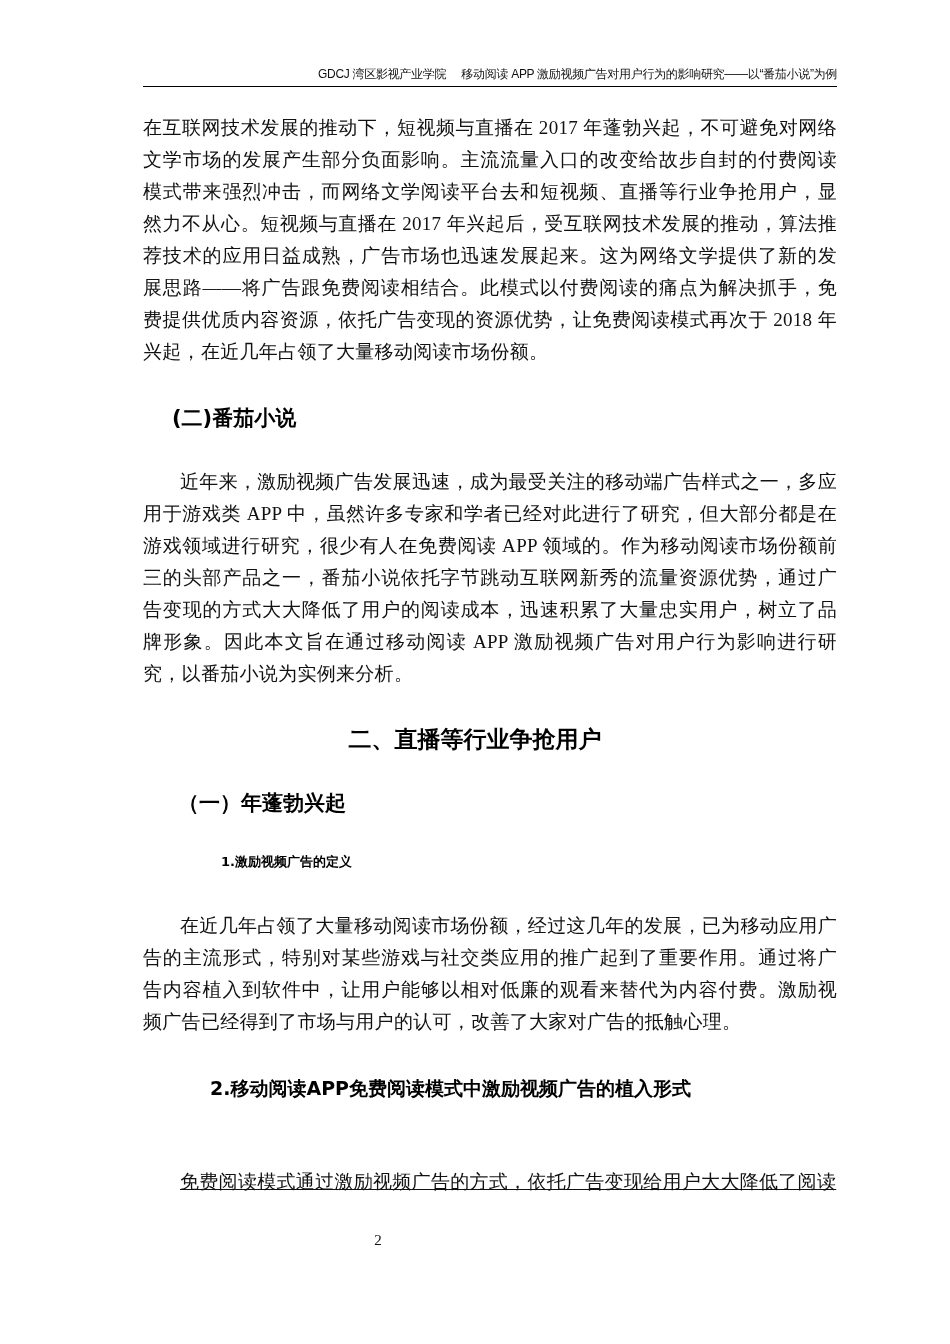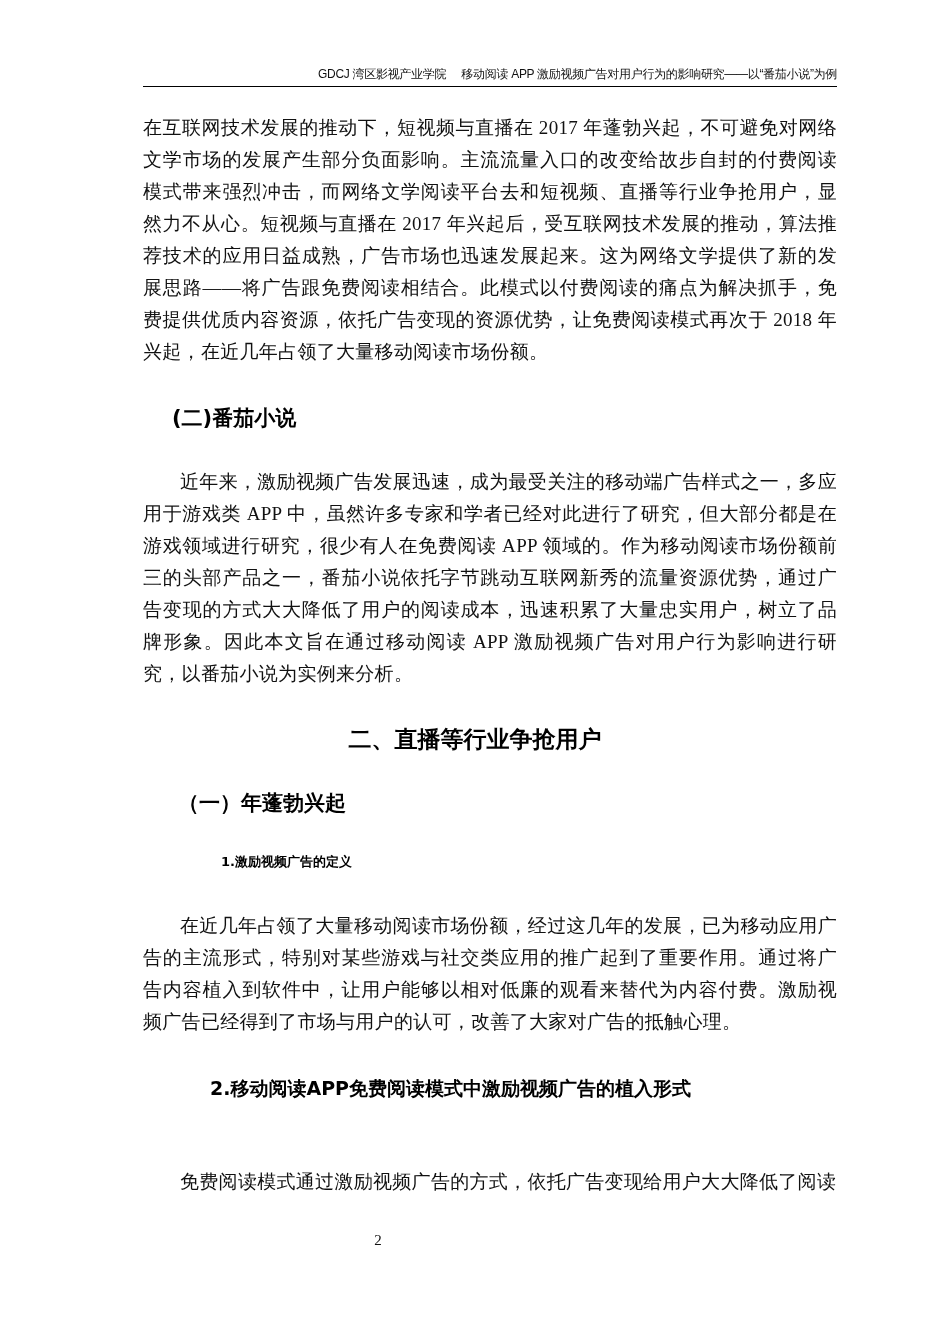--- a/index.html
+++ b/index.html
@@ -7,21 +7,21 @@
          font-family:"Liberation Serif","DejaVu Serif",serif; color:#111; }
   .page-header { position:absolute; left:143px; top:64px; width:694px; height:22px;
          border-bottom:1.5px solid #000; font-family:"Liberation Sans","DejaVu Sans",sans-serif;
          font-size:12px; text-align:right; line-height:20px; letter-spacing:-0.3px; transform-origin:right; }
   .page-header span { white-space:pre; }
   .body-text { position:absolute; left:143px; width:694px; font-size:19px; line-height:32px;
          text-align:justify; text-align-last:left; letter-spacing:0.3px; }
   .p1 { top:112px; }
   .p2 { top:466px; text-indent:37px; }
   .p3 { top:910px; text-indent:37px; }
-  .p4 { top:1166px; text-indent:37px; }
+  .p4 { top:1166px; text-indent:37px;text-decoration:underline; }
   .h { position:absolute; font-family:"DejaVu Sans","Liberation Sans",sans-serif; font-weight:bold; color:#000; }
   .h-sub1 { left:172px; top:404px; font-size:21px; }
   .h-chap { left:0; width:950px; text-align:center; top:724px; font-size:23px; }
   .h-sub2 { left:178px; top:789px; font-size:21px; }
   .h-item1 { left:175px; top:853px; font-size:13px;margin-left:46px; }
   .h-item2 { left:174px; top:1076px; font-size:19px;margin-left:36px; }
   .page-number { position:absolute; left:0; width:756px; text-align:center; top:1232px; font-size:15px; }
 </style>
 </head>
 <body>

